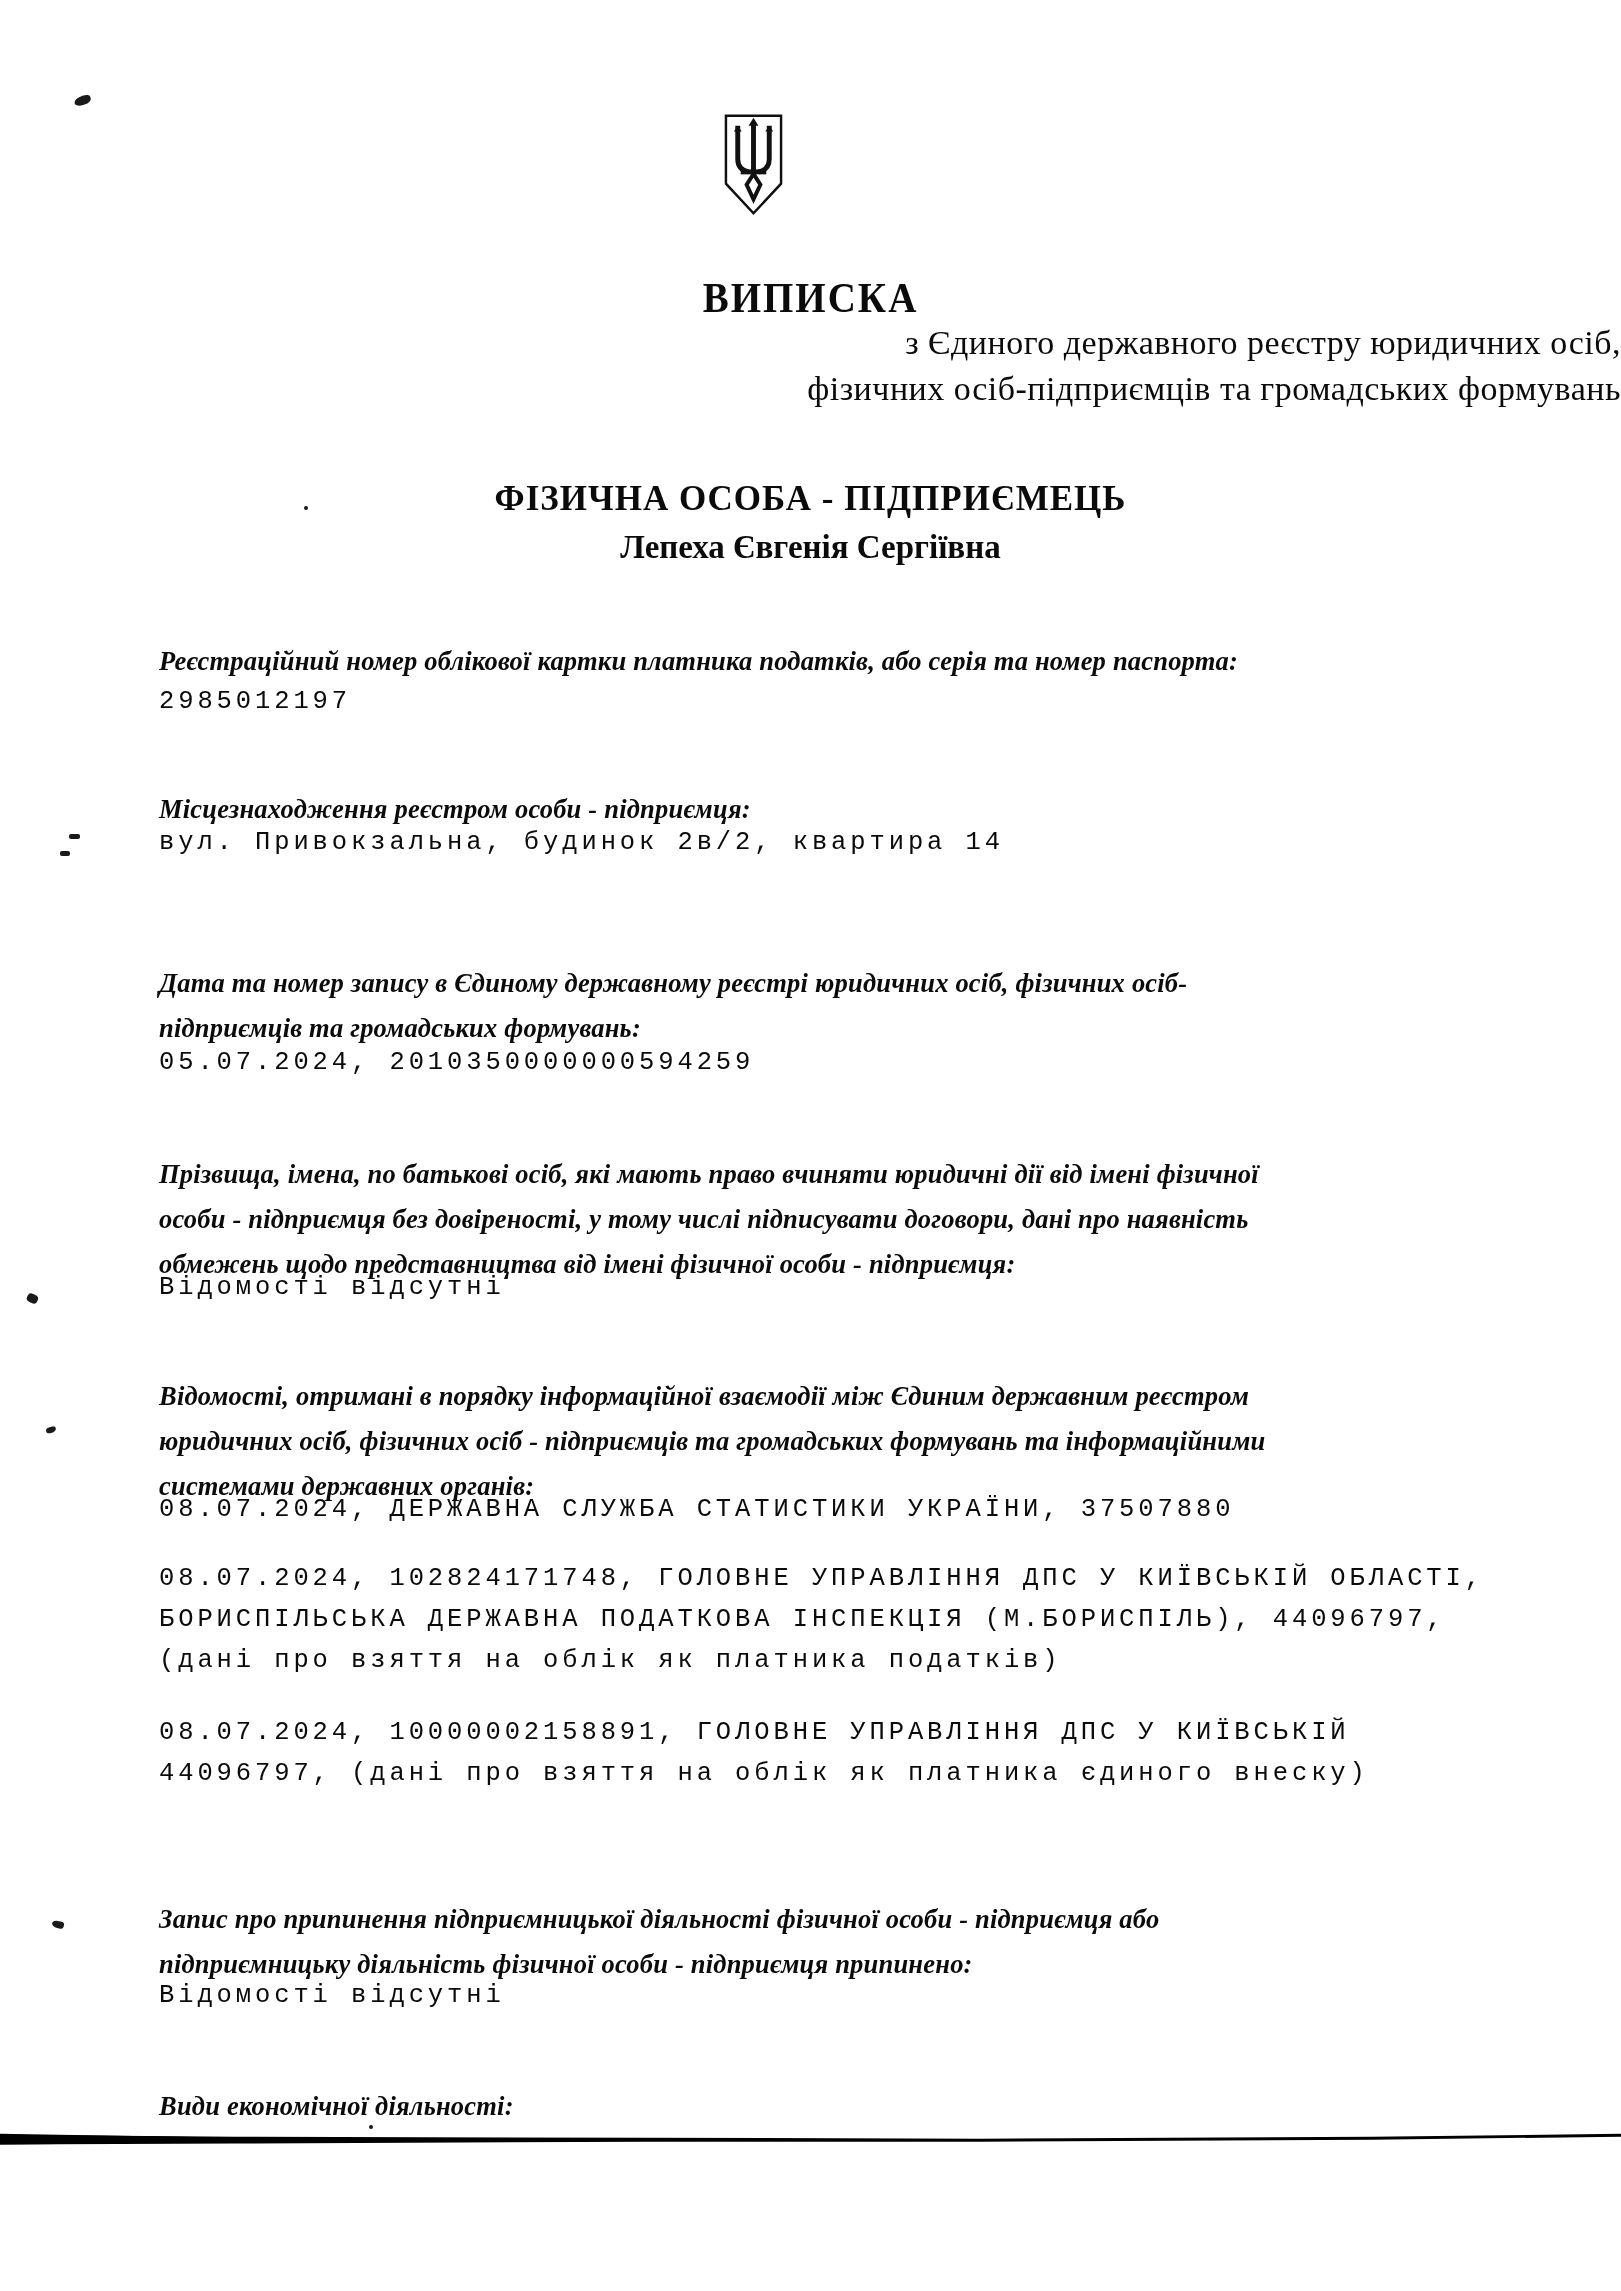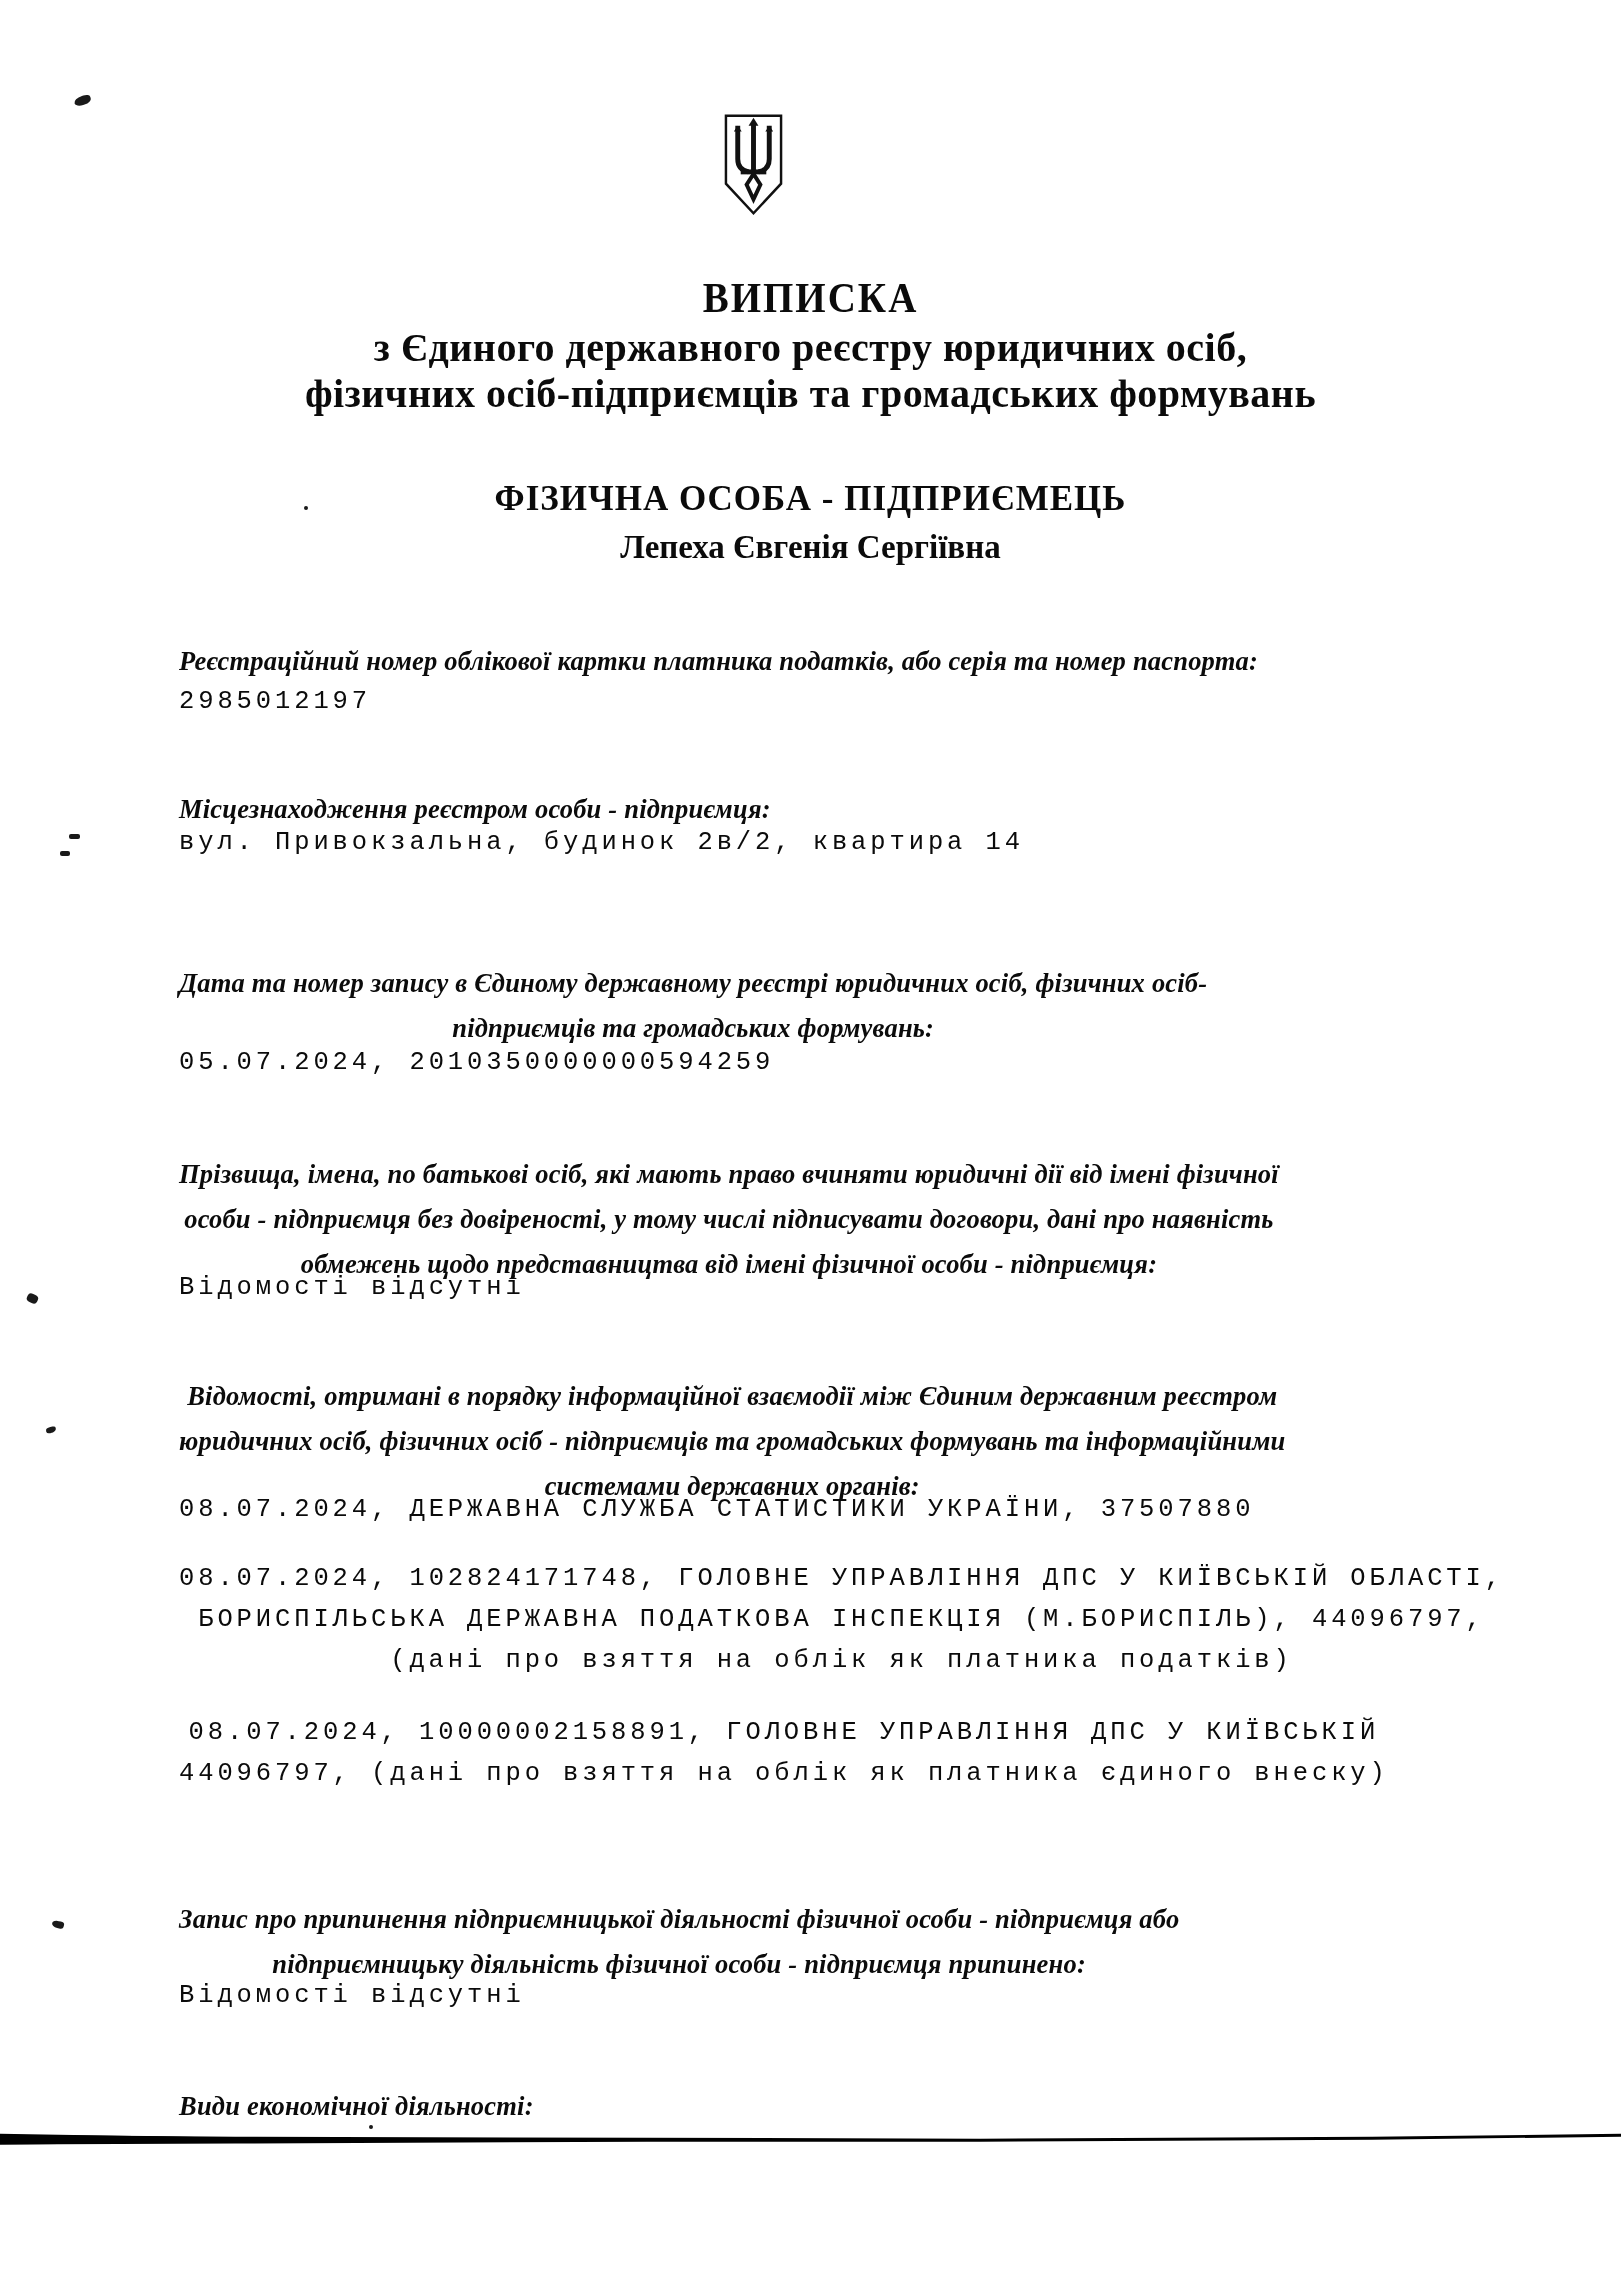--- a/index.html
+++ b/index.html
@@ -8,34 +8,34 @@
     position:relative;
     width:1621px;height:2148px;
     background:var(--paper,#ffffff);
     color:var(--ink,#0b0b0b);
     font-family:"Liberation Serif","DejaVu Serif",serif;
     overflow:hidden;
   }
   .abs{position:absolute;}
   .center{left:0;width:1621px;text-align:center;}
   .t-heading{font-size:39px;font-weight:bold;letter-spacing:2px;transform:scaleY(1.08);}
-  .t-sub{font-size:40px;font-weight:bold;letter-spacing:0.5px;}
+  .t-sub{font-size:34px;font-weight:normal;letter-spacing:0.5px;text-align:right;}
   .s-type{font-size:35px;font-weight:bold;letter-spacing:1px;}
   .s-name{font-size:33px;font-weight:bold;}
   .label{
     font-style:italic;font-weight:bold;
     font-size:26.5px;line-height:45px;
     letter-spacing:0.2px;white-space:nowrap;
   }
   .mono{
     font-family:"Liberation Mono","DejaVu Sans Mono",monospace;
     font-size:25.5px;line-height:43px;letter-spacing:3.9px;white-space:nowrap;
   }
   .mono.tight{line-height:41px;}
-  .sec{left:179px;text-align:center;}
+  .sec{left:159px;}
   .speck{position:absolute;background:#1a1a1a;border-radius:50%;}
   .emblem{position:absolute;left:722px;top:112px;width:63px;height:106px;}
   .bottom-edge{position:absolute;left:0;bottom:0;width:1621px;height:23.5px;}
 </style>
 </head>
 <body>
 
 <div class="page">
 
   <div class="emblem">

